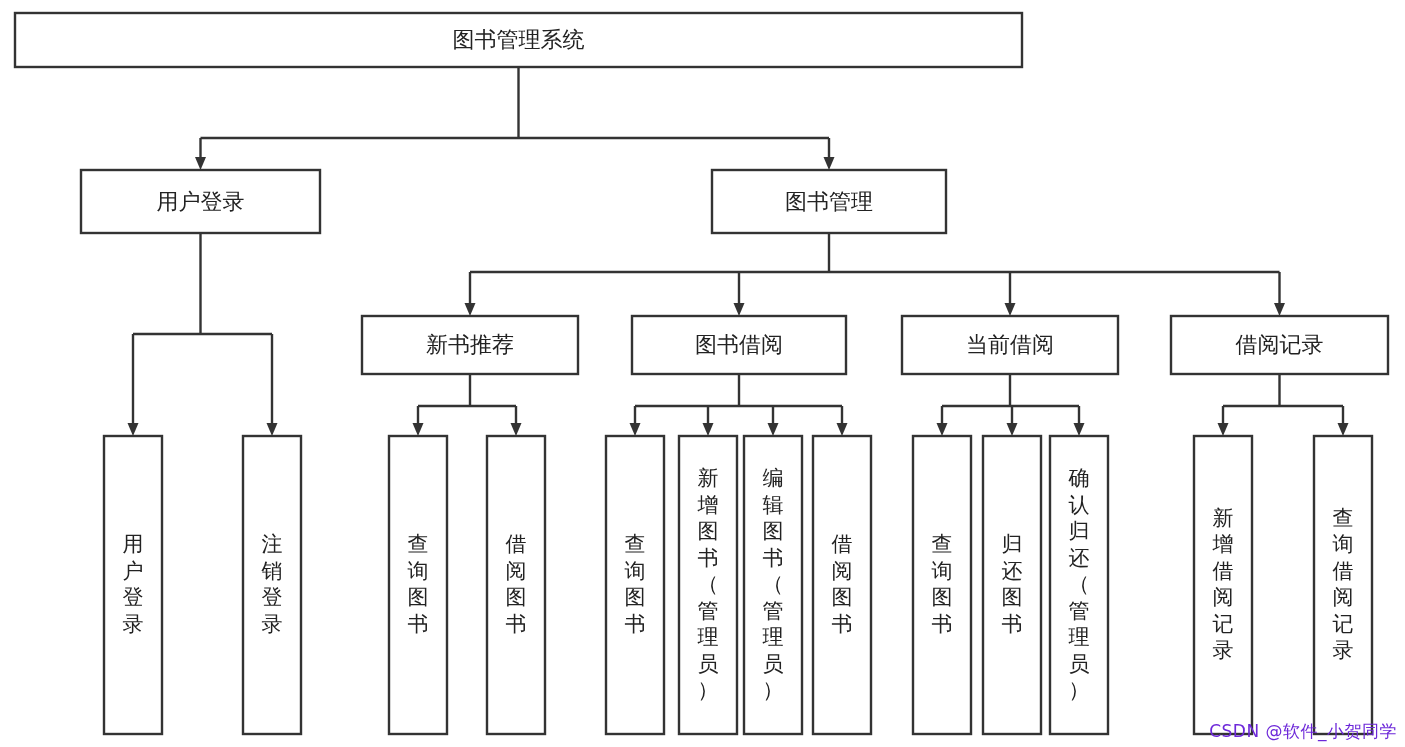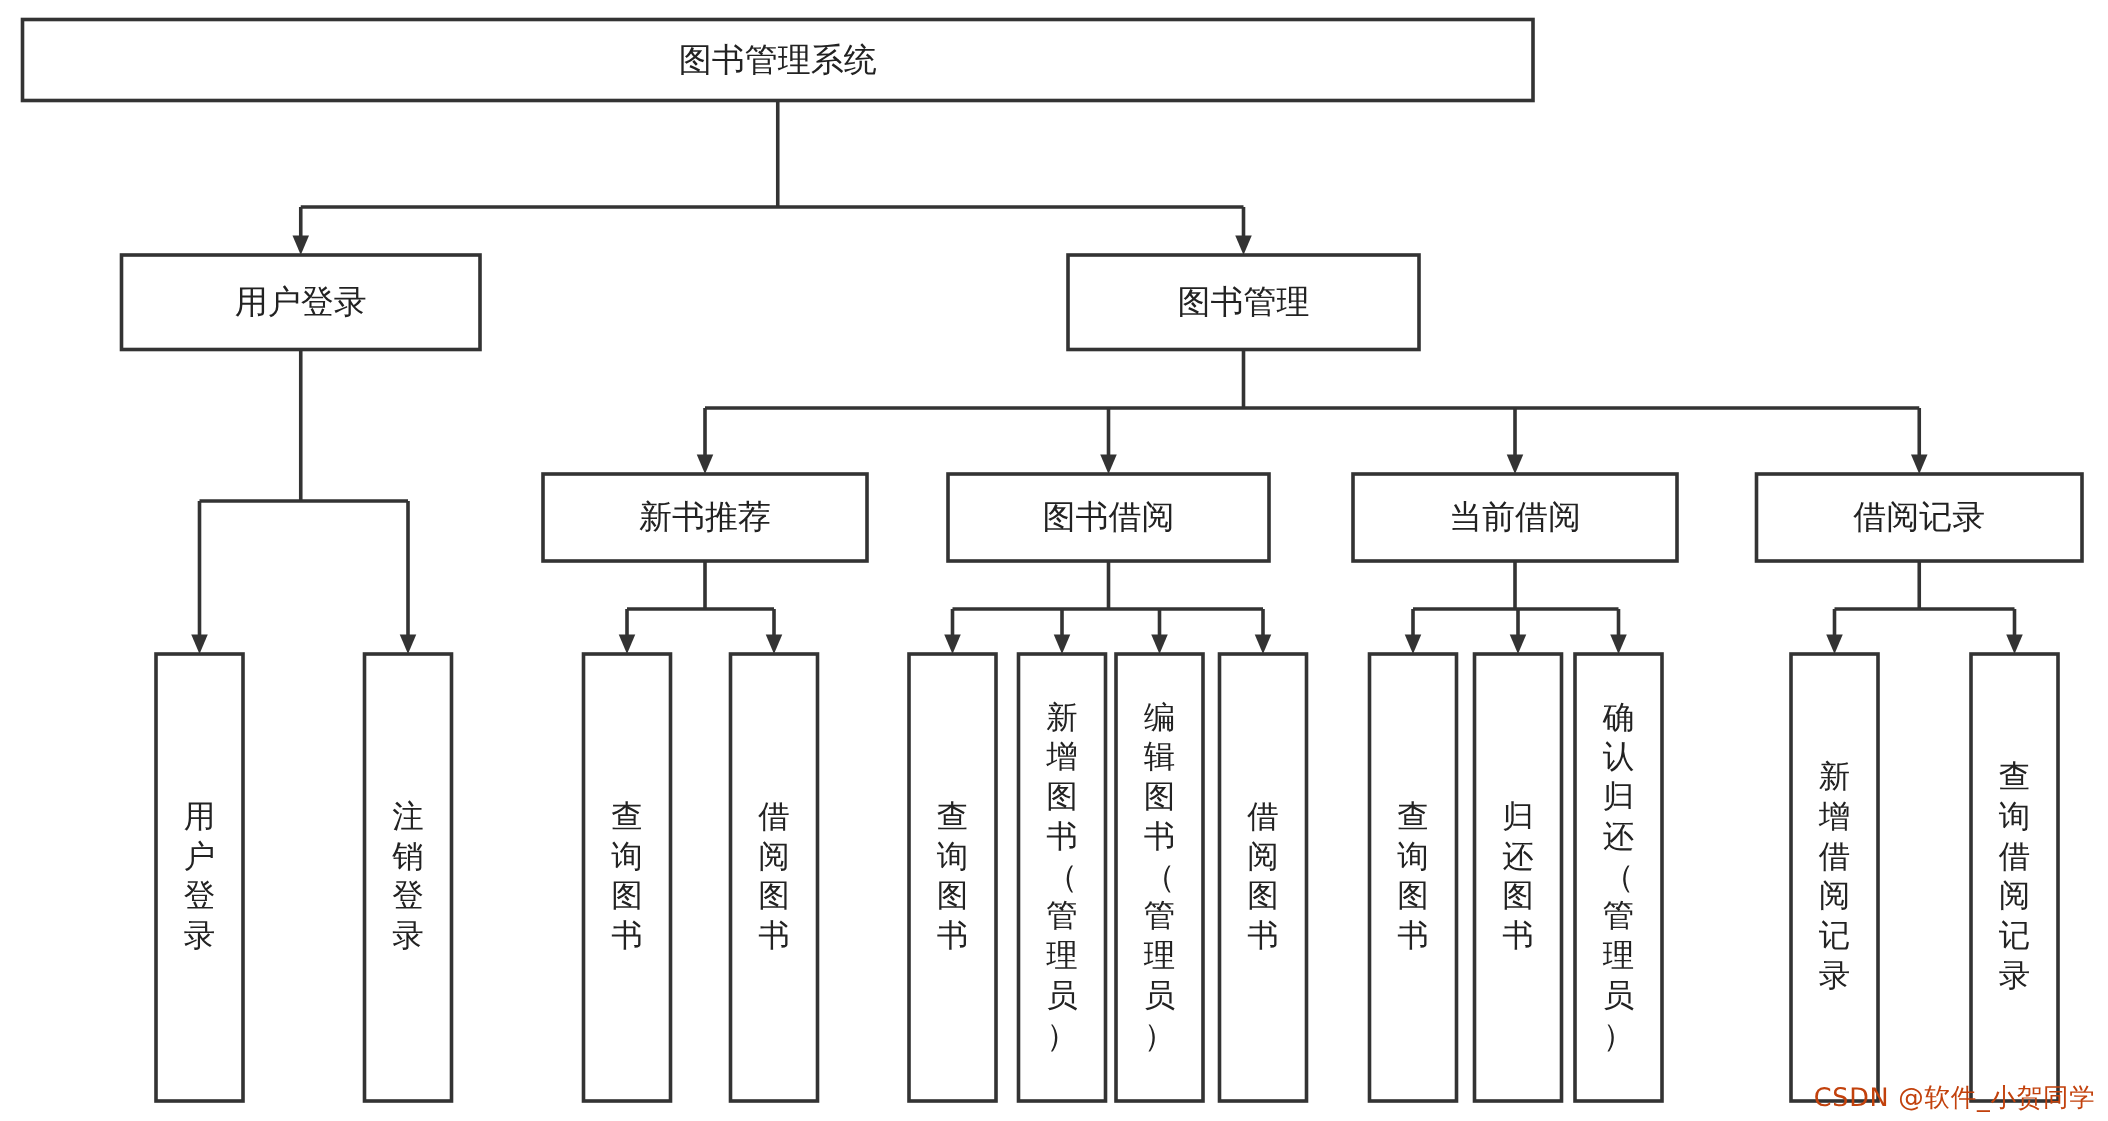--- a/index.html
+++ b/index.html
@@ -52,21 +52,21 @@
   }
   .arrow-head {
     fill: #333333;
     stroke: none;
   }
   .watermark-text {
     position: absolute;
     right: 8px;
     bottom: 4px;
     font-size: 17px;
-    color: #c2410c;
+    color: #6d28d9;
     font-family: "DejaVu Sans", "Liberation Sans", sans-serif;
     letter-spacing: 0.5px;
     white-space: nowrap;
     user-select: none;
   }
 </style>
 </head>
 <body>
 
 <div id="diagram-root">

